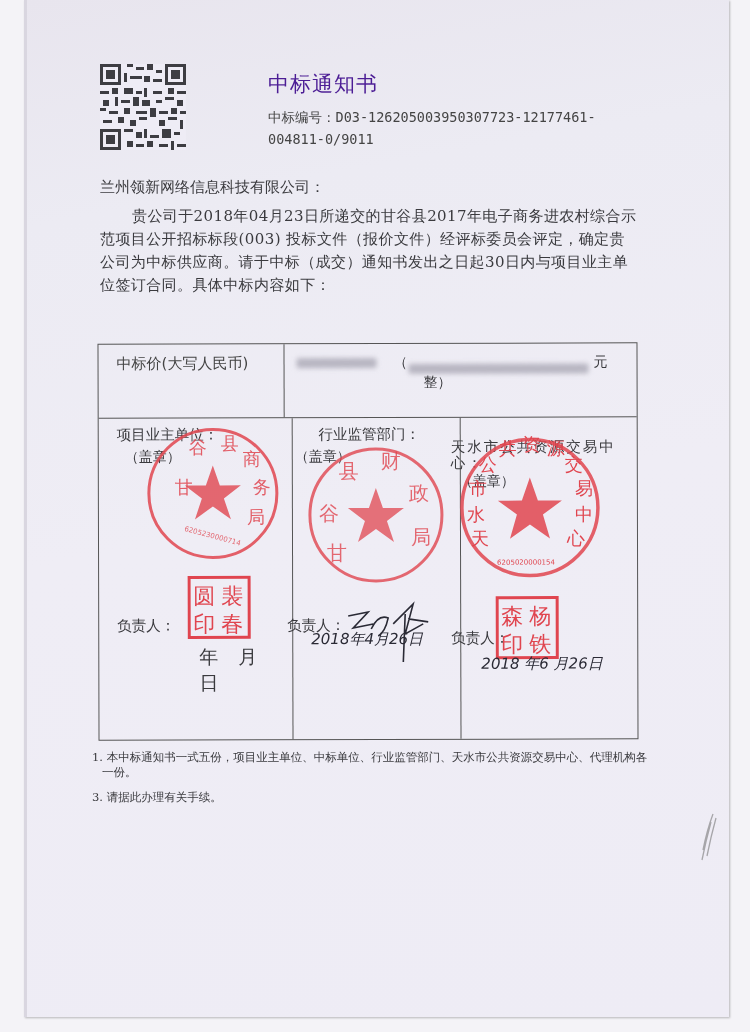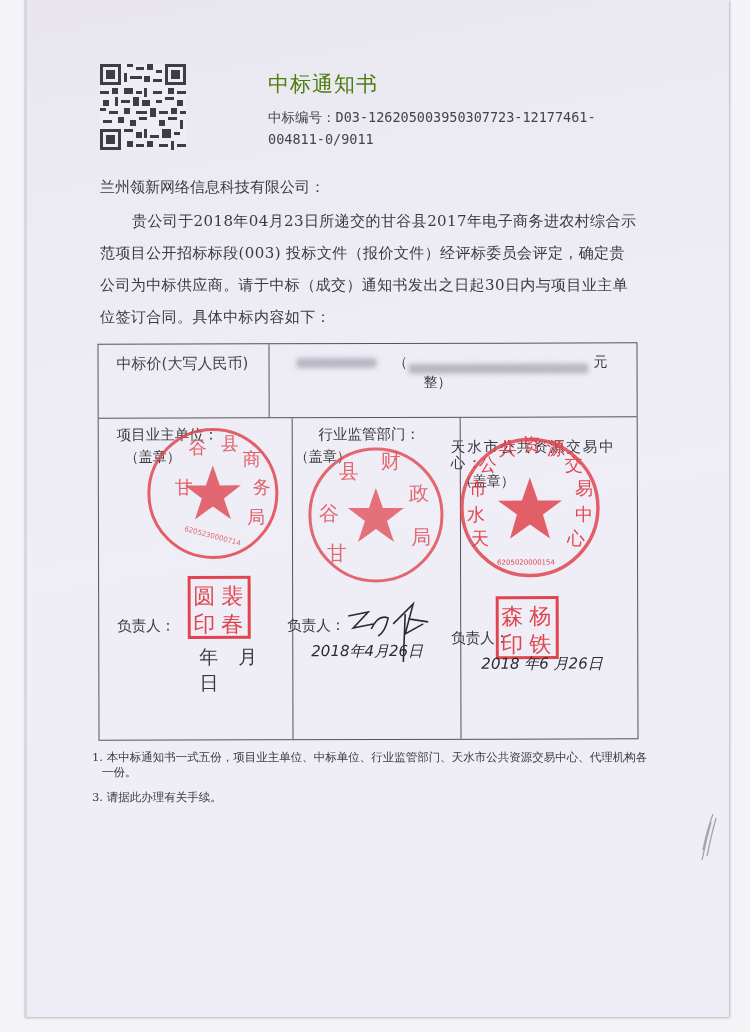--- a/index.html
+++ b/index.html
@@ -19,46 +19,46 @@
     }
     .paper-edge {
       position: absolute; left: 24px; top: 0; width: 3px; height: 1017px;
       background: #d9d6e0;
     }
     .qr {
       position: absolute; left: 100px; top: 64px; width: 86px; height: 86px;
     }
     .title {
       position: absolute; left: 268px; top: 70px;
-      font-size: 21px; color: #4d7c0f; letter-spacing: 1px;
+      font-size: 21px; color: #4c1d95; letter-spacing: 1px;
       font-family: "DejaVu Sans", "Liberation Sans", sans-serif;
     }
     .bid-no {
       position: absolute; left: 268px; top: 107px; width: 380px;
       font-size: 13.5px; line-height: 20px; color: #444;
       font-family: "DejaVu Sans Mono", "Liberation Mono", monospace;
     }
     .bid-no .lbl { font-family: Liberation Mono, monospace; }
     .addressee {
       position: absolute; left: 100px; top: 178px;
       font-size: 15px; color: #3a3a3e; font-family: Liberation Mono, monospace;
     }
     .body-text {
       position: absolute; left: 100px; top: 205px; width: 540px;
-      font-size: 15px; line-height: 32px; color: #3a3a3e;
+      font-size: 15px; line-height: 23px; color: #3a3a3e;
       text-indent: 32px; letter-spacing: 0.4px;
     }
     .tbl {
       position: absolute; left: 98px; top: 343px;
       width: 540px; height: 397px;
       border: 1.5px solid #555;
       transform: rotate(-0.15deg);
     }
     .tbl .row1 { position: absolute; left: 0; top: 0; width: 100%; height: 74px; border-bottom: 1.5px solid #555; }
-    .tbl .row1 .c1 { position: absolute; left: 0; top: 0; width: 171px; height: 100%; border-right: 1.5px solid #555; padding-left: 12px; }
+    .tbl .row1 .c1 { position: absolute; left: 0; top: 0; width: 186px; height: 100%; border-right: 1.5px solid #555; padding-left: 12px; }
     .tbl .row1 .c1 span { position: absolute; left: 18px; top: 10px; font-size: 15px; font-family: "DejaVu Sans", "Liberation Sans", sans-serif; color: #444; }
     .price-line { position: absolute; left: 198px; top: 10px; width: 330px; font-size: 14px; }
     .blur { display: inline-block; height: 10px; background: #b8b6c2; filter: blur(2.5px); vertical-align: middle; border-radius: 2px; }
     .yuan { position: absolute; left: 495px; top: 10px; font-size: 14px; }
     .zheng { position: absolute; left: 325px; top: 30px; font-size: 14px; }
     .paren-open { position: absolute; left: 295px; top: 10px; font-size: 14px; }
     .row2 { position: absolute; left: 0; top: 74px; width: 100%; height: 321px; }
     .cell { position: absolute; top: 0; height: 100%; }
     .cell.a { left: 12px; width: 182px; border-right: 1.5px solid #555; }
     .cell.b { left: 182px; width: 180px; border-right: 1.5px solid #555; text-align: center; }
@@ -209,21 +209,21 @@
         <text x="18" y="80" font-size="20" fill="#e0454f" opacity="0.8" font-family="DejaVu Sans, sans-serif">谷</text>
         <text x="38" y="38" font-size="20" fill="#e0454f" opacity="0.8" font-family="DejaVu Sans, sans-serif">县</text>
         <text x="80" y="28" font-size="20" fill="#e0454f" opacity="0.8" font-family="DejaVu Sans, sans-serif">财</text>
         <text x="108" y="60" font-size="20" fill="#e0454f" opacity="0.8" font-family="DejaVu Sans, sans-serif">政</text>
         <text x="110" y="104" font-size="20" fill="#e0454f" opacity="0.8" font-family="DejaVu Sans, sans-serif">局</text>
       </svg>
       <div class="resp">负责人：</div>
       <svg class="stamp" style="left:62px;top:176px;" width="100" height="70" viewBox="0 0 100 70">
         <path d="M5 22 L25 18 L10 34 L30 30 M28 35 Q35 20 45 24 Q42 38 35 42 M50 30 L70 10 L62 40 L80 30 M65 25 L85 28 M62 20 L60 68" stroke="#2a2a35" stroke-width="1.6" fill="none"></path>
       </svg>
-      <div class="date-hand" style="left:30px;top:224px;">2018年4月26日</div>
+      <div class="date-hand" style="left:30px;top:212px;">2018年4月26日</div>
     </div>
 
     <div class="cell c">
       <div class="cell-label">天水市公共资源交易中心：</div>
       <div class="seal-note">（盖章）</div>
       <svg class="stamp" style="left:10px;top:2px;" width="150" height="150" viewBox="0 0 150 150">
         <circle cx="75" cy="75" r="68" fill="none" stroke="#e0454f" stroke-width="3.5" opacity="0.85"></circle>
         <polygon points="75,45 83,68 107,68 88,82 95,106 75,92 55,106 62,82 43,68 67,68" fill="#e0454f" opacity="0.85"></polygon>
         <text x="16" y="112" font-size="18" fill="#e0454f" font-family="DejaVu Sans, sans-serif">天</text>
         <text x="12" y="88" font-size="18" fill="#e0454f" font-family="DejaVu Sans, sans-serif">水</text>

